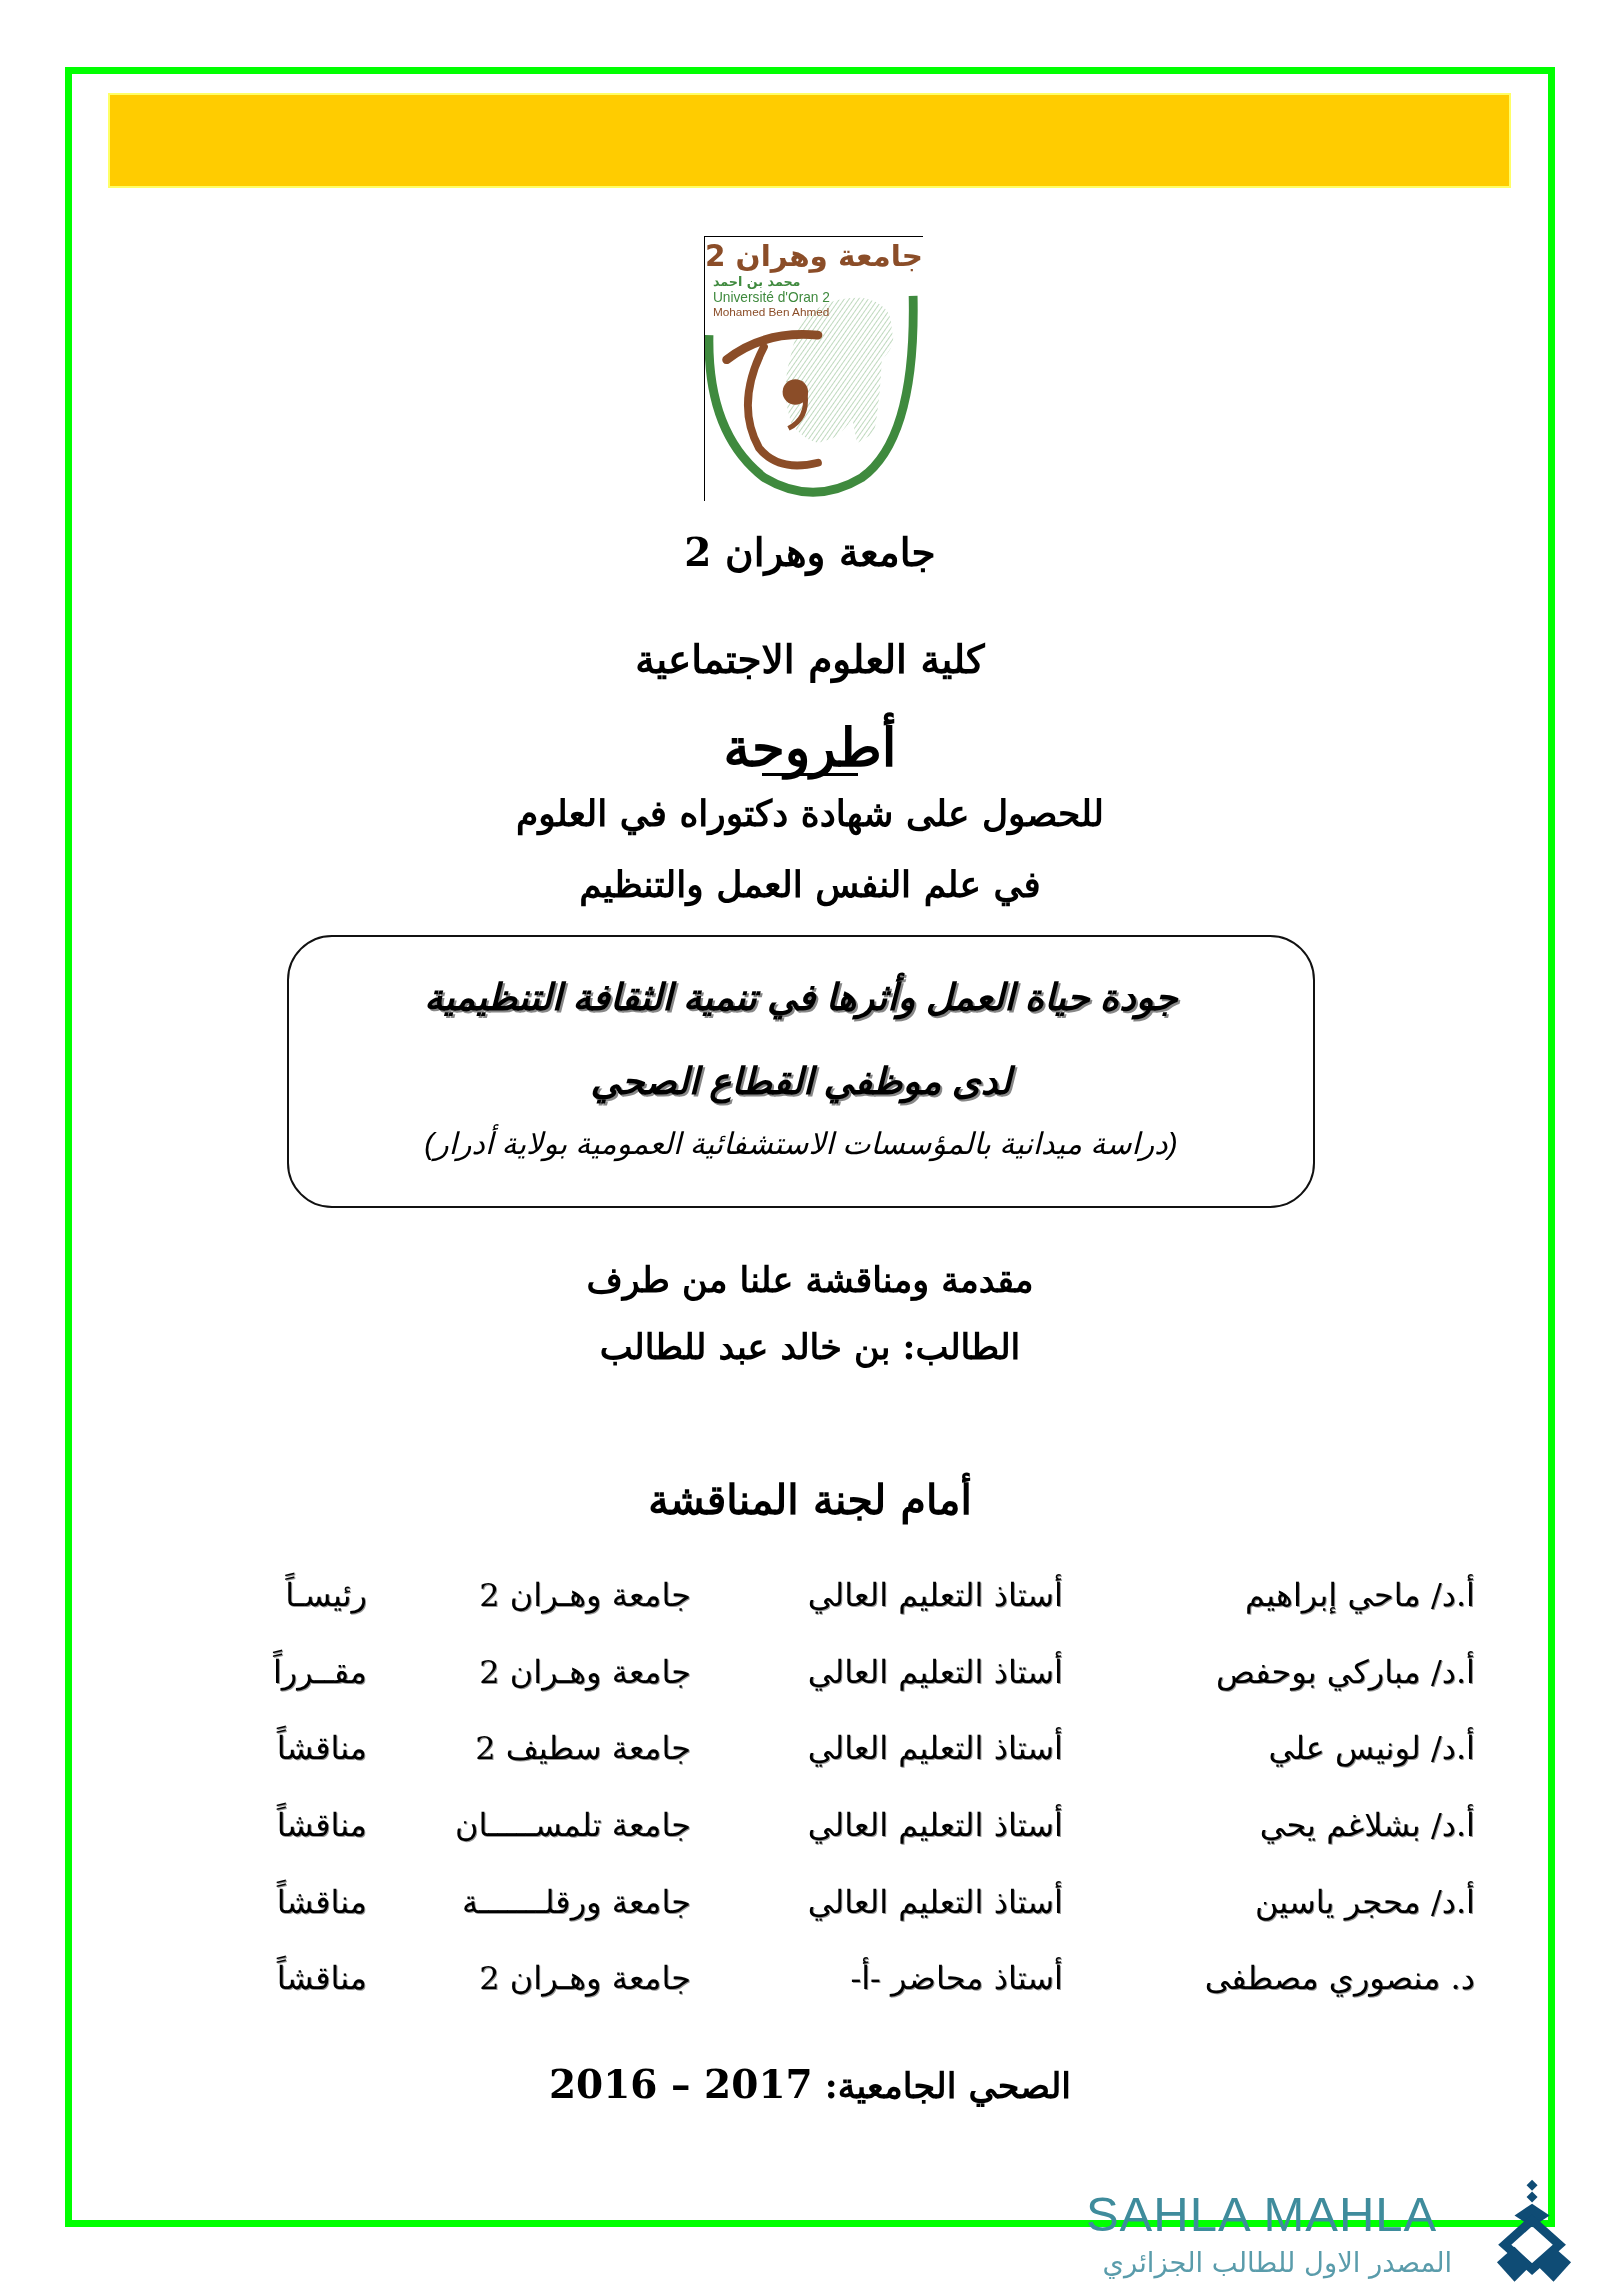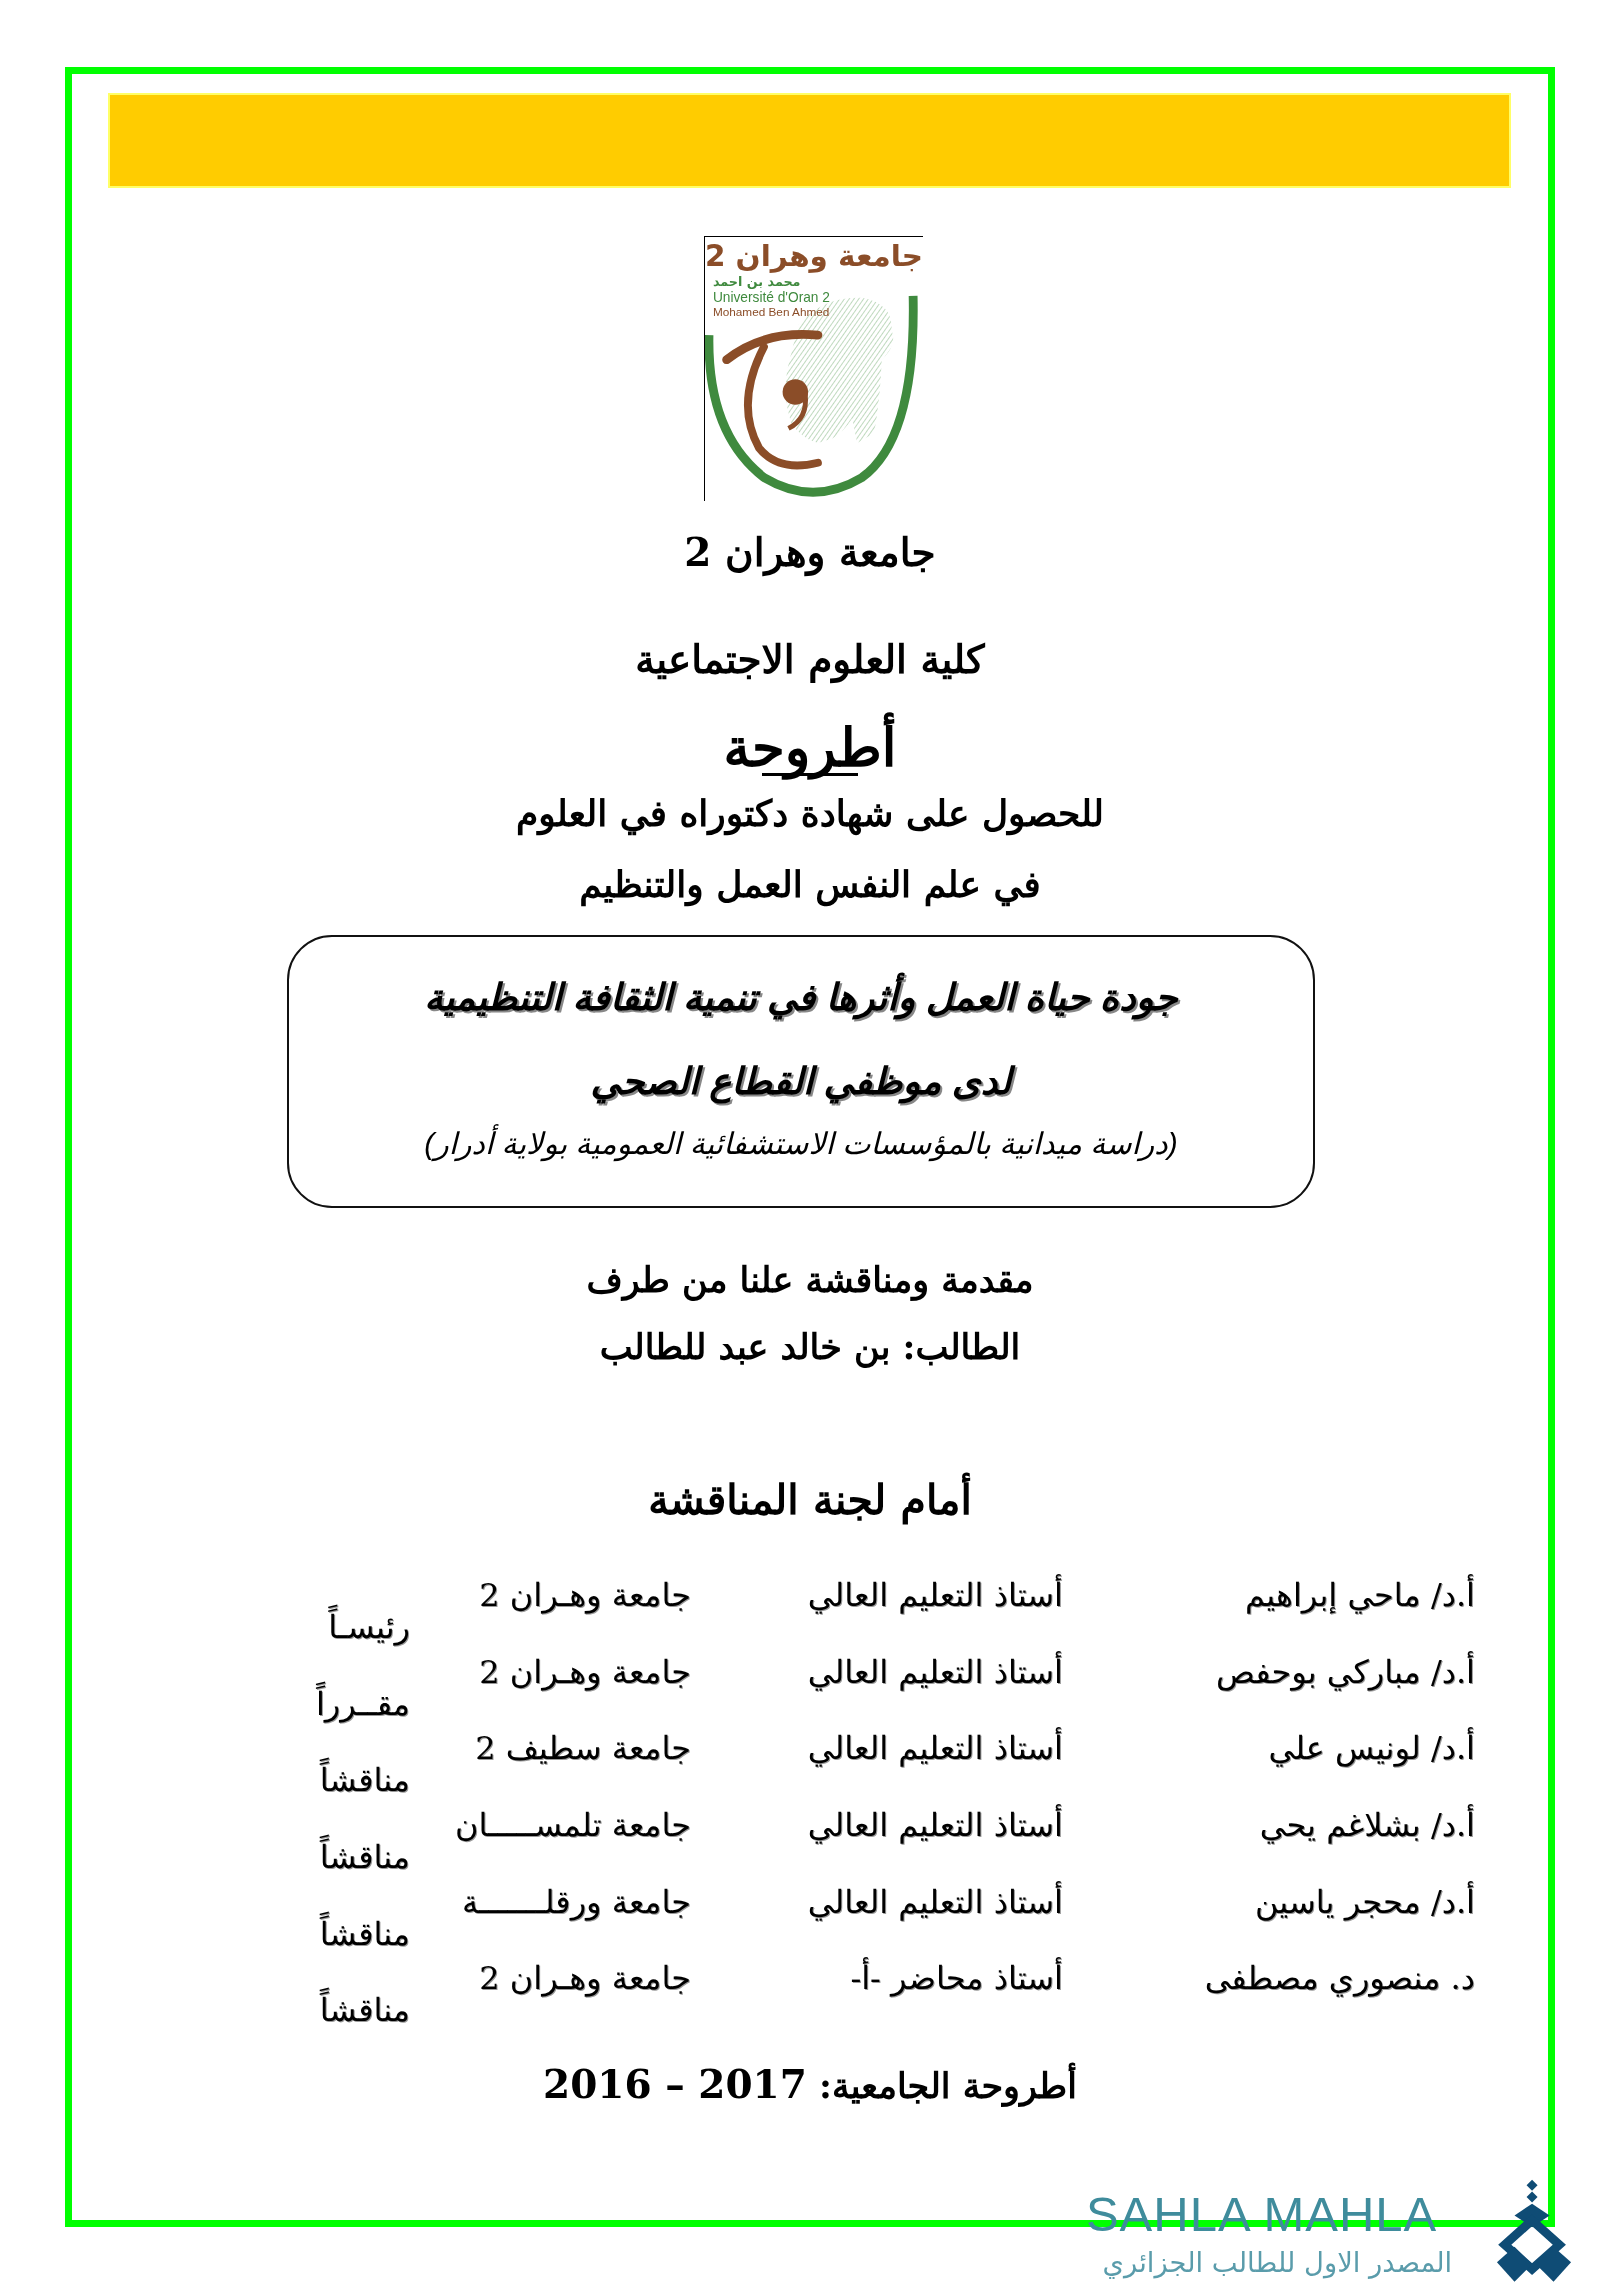--- a/index.html
+++ b/index.html
@@ -27,21 +27,21 @@
   .b2 { top: 123px; font-size: 37px; font-weight: bold; text-shadow: 2px 2px 0 #888; }
   .b3 { top: 189px; font-size: 30px; }
   .t-presented { top: 1259px; font-size: 35px; }
   .t-student { top: 1326px; font-size: 35px; }
   .t-committee { top: 1476px; font-size: 41px; letter-spacing: 1px; }
   .row { position: absolute; left: 0; width: 1620px; height: 59px; direction: rtl; font-size: 32px; }
   .row span { position: absolute; white-space: nowrap; top: 0; text-shadow: 1px 1px 0 #999; }
   .c-name { right: 145px; }
   .c-rank { right: 557px; }
   .c-univ { right: 929px; }
-  .c-role { right: 1210px; margin-top: 32px; }
+  .c-role { right: 1253px; }
   .t-year { top: 2061px; font-size: 35px; }
   .t-year .yr { font-weight: bold; font-size: 39px; }
   .watermark { position: absolute; left: 1083px; top: 2147px; width: 537px; height: 146px; }
   .wm-latin { position: absolute; left: 2.9px; top: 39px; font-family: "Liberation Sans", "DejaVu Sans", sans-serif;
               font-size: 49px; color: #3f8c9c; letter-spacing: 1px; white-space: nowrap; }
   .wm-arabic { position: absolute; left: 19.6px; top: 100px; font-family: "DejaVu Sans", sans-serif;
                font-size: 27.4px; color: #5a9cab; direction: rtl; white-space: nowrap; }
   .wm-icon { position: absolute; left: 412px; top: 29px; width: 78px; height: 113px; }
 </style>
 </head>
@@ -126,21 +126,21 @@
   </div>
   <div class="row" style="top:1959px">
     <span class="c-name">د.  منصوري مصطفى</span>
     <span class="c-rank">أستاذ محاضر -أ-</span>
     <span class="c-univ">جامعة وهـران 2</span>
     <span class="c-role">مناقشاً</span>
   </div>
 </div>
 
 <div class="center-line bold t-year">
-  <span>أطروحة الجامعية:</span>
+  <span>الصحي الجامعية:</span>
   <span class="yr" style="direction:ltr; unicode-bidi:isolate;">2016 – 2017</span>
 </div>
 
 <div class="watermark">
   <div class="wm-latin">SAHLA MAHLA</div>
   <div class="wm-arabic">المصدر الاول للطالب الجزائري</div>
   <svg class="wm-icon" viewBox="0 0 80 115">
     <rect x="34" y="5" width="8" height="8" transform="rotate(45 38 9)" fill="#0f4c75"></rect>
     <rect x="34" y="17" width="8" height="8" transform="rotate(45 38 21)" fill="#0f4c75"></rect>
     <path d="M20,40 L38,28 L56,40 L38,52 Z" fill="#0f4c75"></path>

